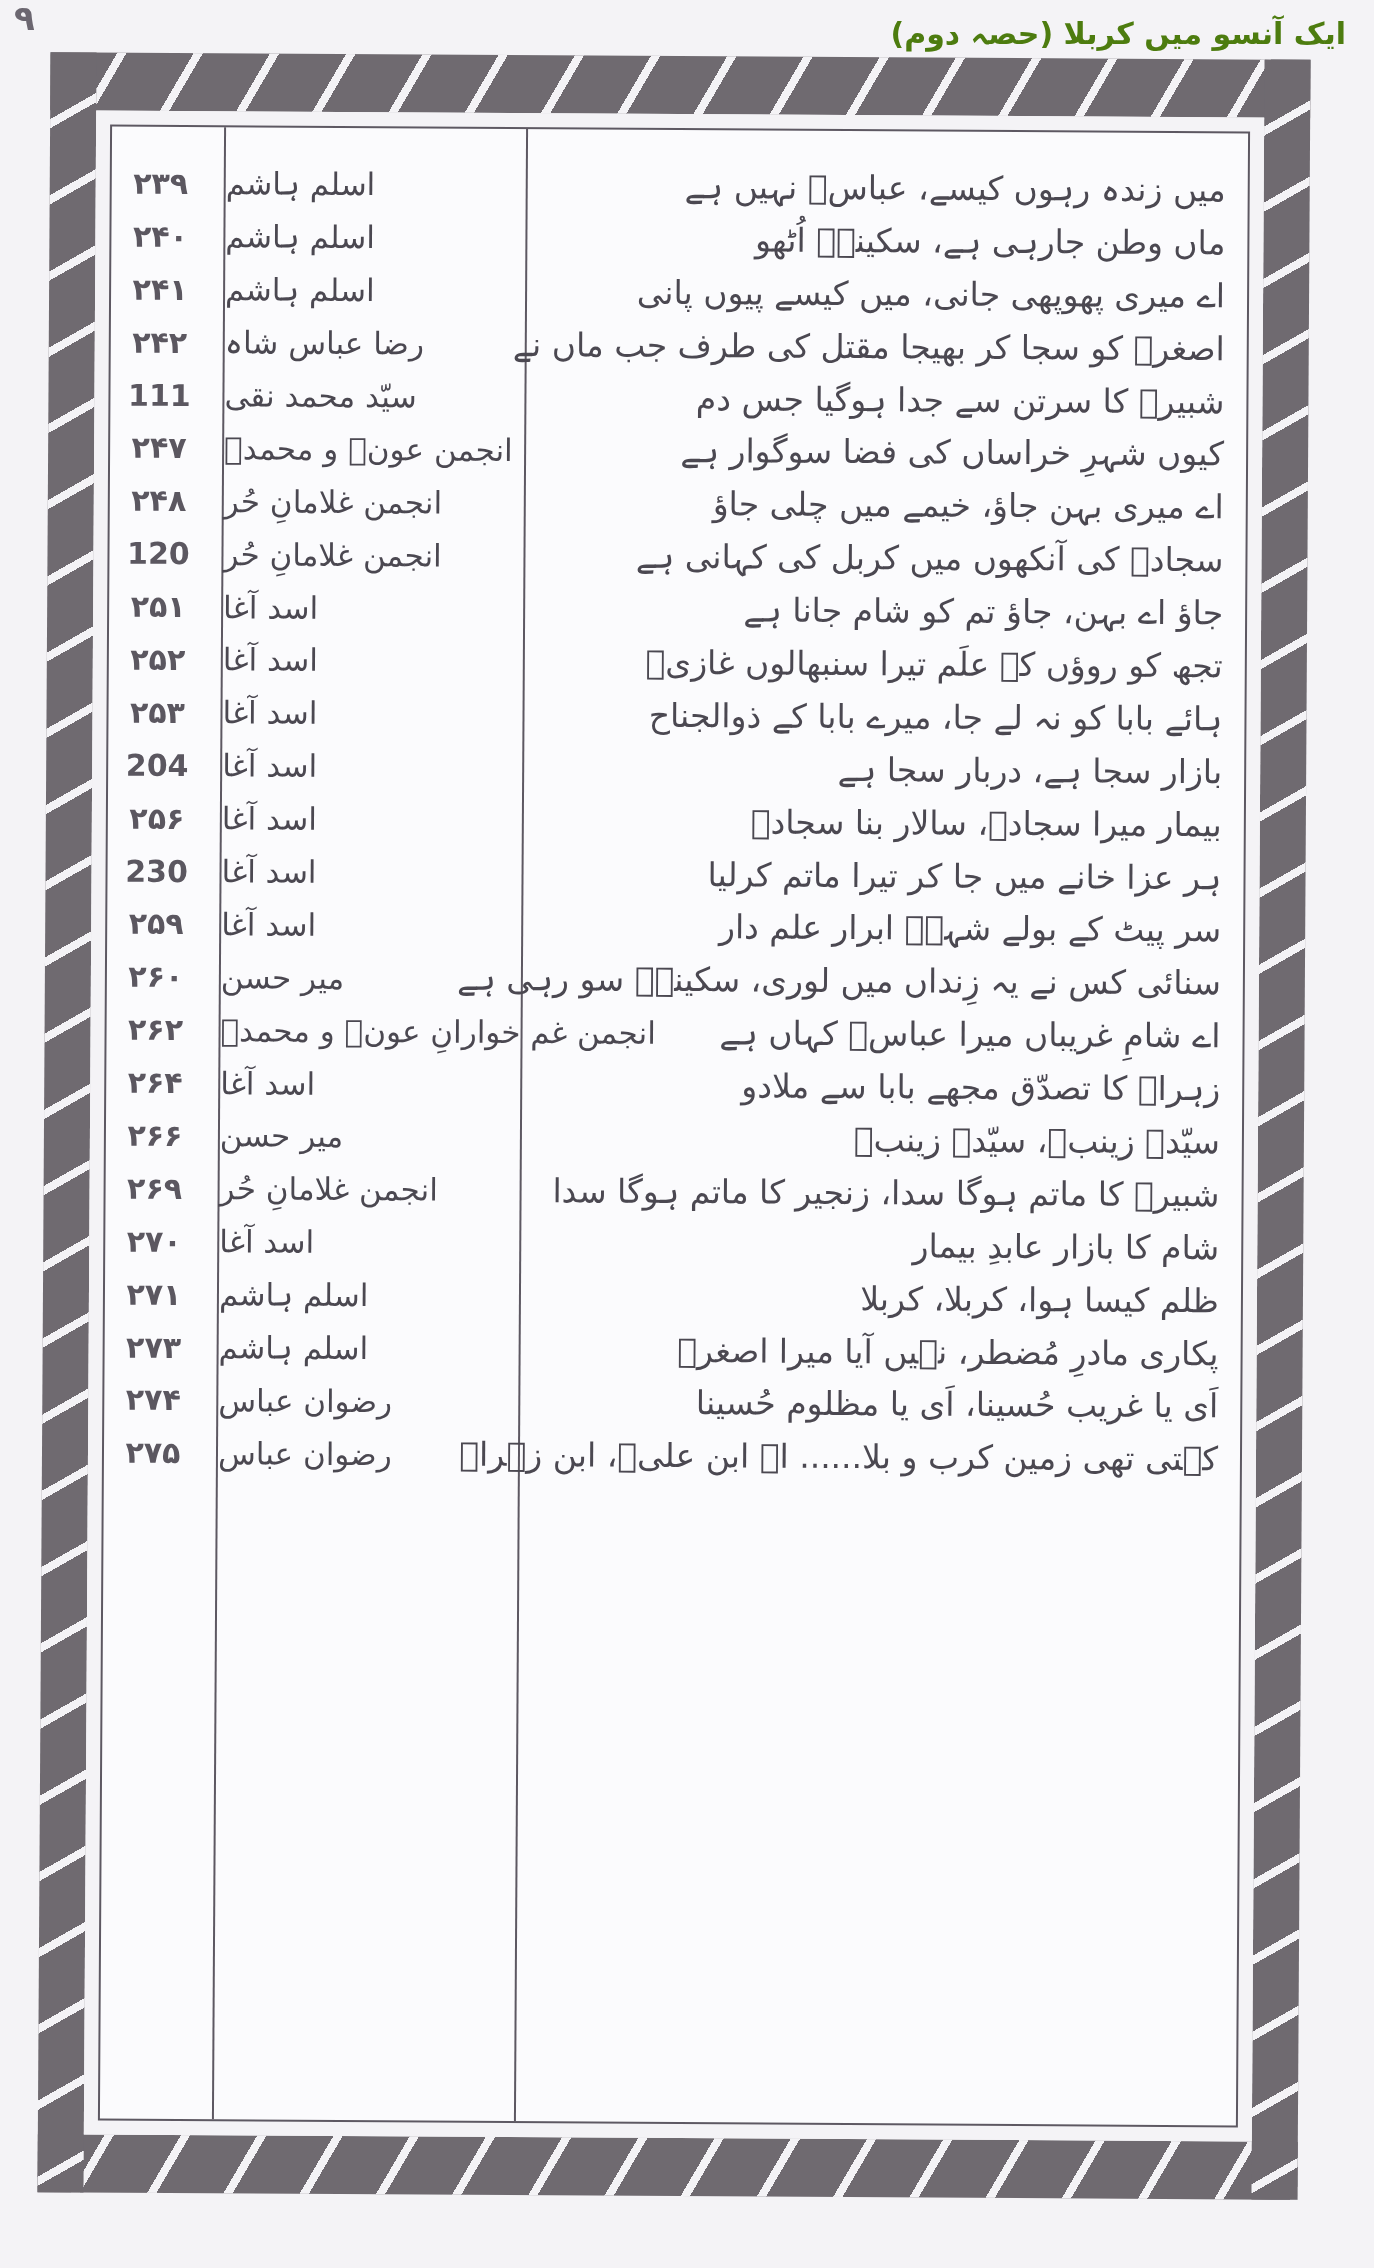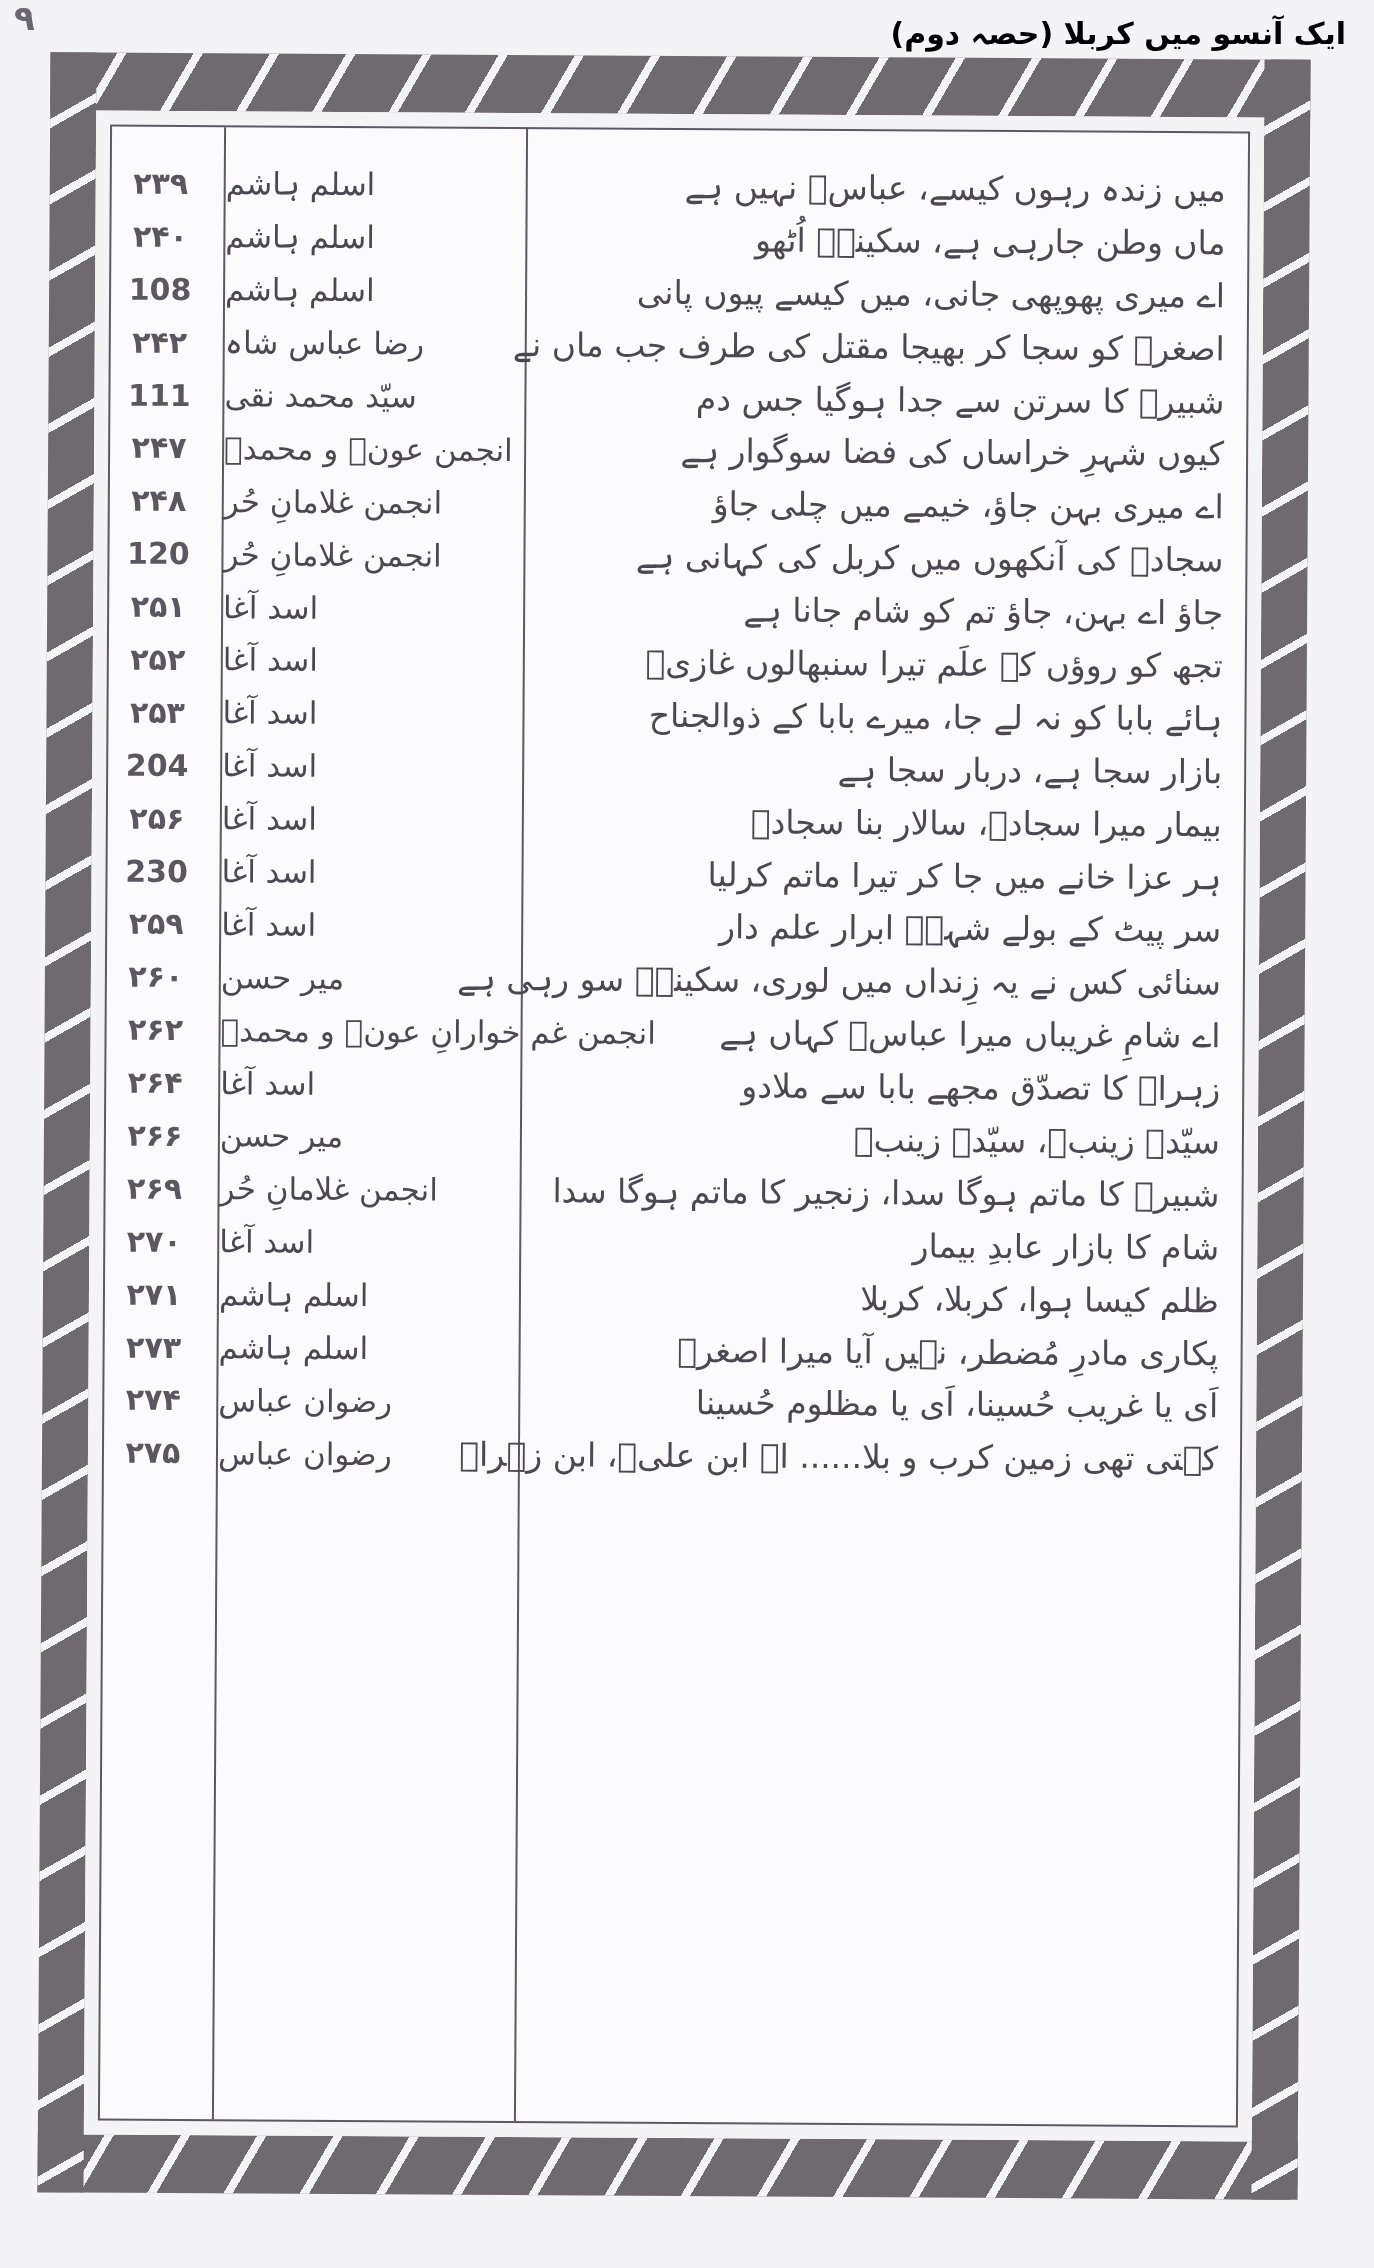--- a/index.html
+++ b/index.html
@@ -22,21 +22,21 @@
       font-size: 34px;
       font-weight: bold;
       color: #6b6670;
     }
     .running-title {
       position: absolute;
       right: 28px;
       top: 16px;
       font-size: 30px;
       font-weight: bold;
-      color: #000000;
+      color: #4d7c0f;
       direction: rtl;
       letter-spacing: 0px;
     }
     
     .frame {
       position: absolute;
       left: 44px;
       top: 56px;
       width: 1260px;
       height: 2140px;
@@ -149,21 +149,21 @@
   <div class="hatch right"></div>
   <div class="inner-gap"></div>
 
   <div class="content-box">
     <div class="index-table">
 
       <div class="col col-page">
         <div class="rows" id="page-rows">
             <div class="cell">۲۳۹</div>
             <div class="cell">۲۴۰</div>
-            <div class="cell">108</div>
+            <div class="cell">۲۴۱</div>
             <div class="cell">۲۴۲</div>
             <div class="cell">111</div>
             <div class="cell">۲۴۷</div>
             <div class="cell">۲۴۸</div>
             <div class="cell">120</div>
             <div class="cell">۲۵۱</div>
             <div class="cell">۲۵۲</div>
             <div class="cell">۲۵۳</div>
             <div class="cell">204</div>
             <div class="cell">۲۵۶</div>

